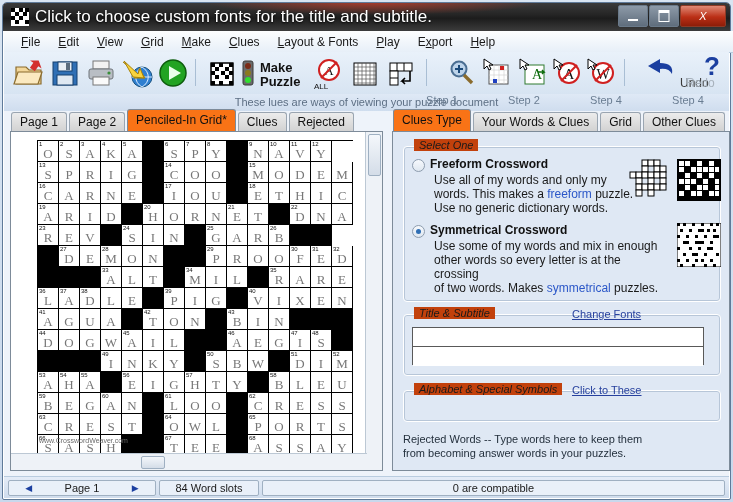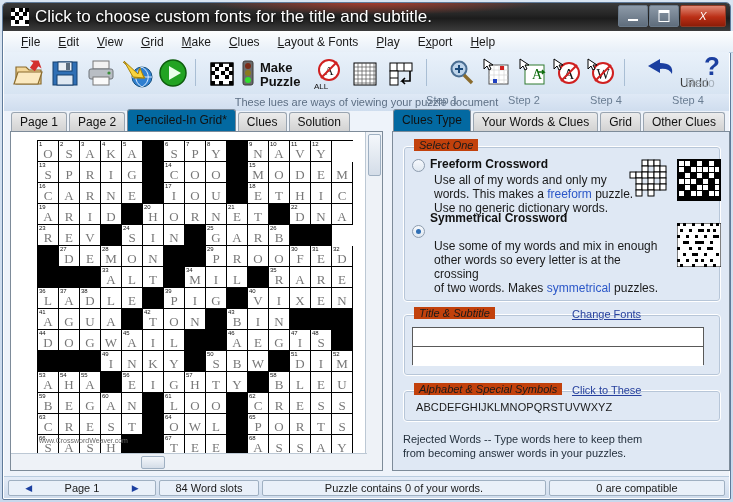--- a/index.html
+++ b/index.html
@@ -69,21 +69,21 @@
   .steps span{font-size:11px;color:#6a7d92;}
   
   .tabrow{position:absolute;height:21px;display:flex;align-items:flex-end;}
   .tab{
     height:18px;padding:0 8px;font-size:12px;color:#111;
     background:linear-gradient(#ececec,#d2d2d2);
     border:1px solid #9aa5b1;border-bottom:none;border-radius:3px 3px 0 0;
     line-height:18px;margin-right:2px;cursor:pointer;white-space:nowrap;
   }
   .tab.active{
-    height:21px;line-height:20px;background:#0369a1;border-color:#7d8b99;
+    height:21px;line-height:20px;background:#f97316;border-color:#7d8b99;
     font-weight:normal;position:relative;z-index:3;margin-top:8px;
   }
   
   .leftpanel{
     position:absolute;left:7px;top:128px;width:373px;height:340px;
     background:#fff;border:1px solid #7d8b99;box-sizing:border-box;
   }
   .gridscroll{position:absolute;left:0;top:0;width:356px;height:323px;overflow:hidden;}
   .vscroll{position:absolute;right:0;top:0;width:16px;height:323px;
            background:#eef2f7;border-left:1px solid #bcc8d4;}
@@ -382,21 +382,21 @@
     <span>Step 2</span>
     <span>Step 4</span>
     <span>Step 4</span>
   </div>
 
   <div class="tabrow" style="left:8px;top:107px">
     <div class="tab">Page 1</div>
     <div class="tab">Page 2</div>
     <div class="tab active">Penciled-In Grid*</div>
     <div class="tab">Clues</div>
-    <div class="tab">Solution</div>
+    <div class="tab">Rejected</div>
   </div>
 
   <div class="tabrow" style="left:390px;top:107px">
     <div class="tab active">Clues Type</div>
     <div class="tab">Your Words &amp; Clues</div>
     <div class="tab">Grid</div>
     <div class="tab">Other Clues</div>
   </div>
 
   <div class="leftpanel">
@@ -1159,21 +1159,21 @@
               <rect x="38" y="26" width="4" height="5"></rect>
           <rect x="2" y="32" width="5" height="5"></rect>
               <rect x="14" y="32" width="5" height="5"></rect>
           <rect x="20" y="32" width="5" height="5"></rect>
               <rect x="32" y="32" width="5" height="5"></rect>
           <rect x="38" y="32" width="4" height="5"></rect>
         </g>
       </svg>
 
       <div class="radio on" style="left:8px;top:78px"></div>
-      <div class="ropt-title" style="left:26px;top:64px">Symmetrical Crossword</div>
+      <div class="ropt-title" style="left:26px;top:76px">Symmetrical Crossword</div>
       <div class="ropt-desc" style="left:30px;top:92px;width:230px">
         <span>Use some of my words and mix in enough</span><br>
         <span>other words so every letter is at the crossing</span><br>
         <span>of two words. Makes <span class="lnk">symmetrical</span> puzzles.</span>
       </div>
       <svg class="mini" style="left:273px;top:76px" width="44" height="44" viewBox="0 0 44 44">
         <rect x="0" y="0" width="44" height="44" fill="#fff" stroke="#000"></rect>
         <g fill="#000">
           <rect x="0" y="0" width="3" height="3"></rect>
               <rect x="6" y="0" width="3" height="3"></rect>
@@ -1222,34 +1222,32 @@
         <input style="width: 100%; height: 100%; border: none; outline: none; font-size: 11px; font-family: &quot;Liberation Sans&quot;, sans-serif; background: rgb(255, 255, 255); box-sizing: border-box; padding: 0px 3px;" value="">
       </div>
       <div class="tfield" style="left:8px;top:31px;width:292px;height:19px">
         <input style="width: 100%; height: 100%; border: none; outline: none; font-size: 11px; font-family: &quot;Liberation Sans&quot;, sans-serif; background: rgb(255, 255, 255); box-sizing: border-box; padding: 0px 3px;" value="">
       </div>
     </div>
 
     <div class="gbox" style="left:10px;top:258px;width:316px;height:30px">
       <div class="gtitle">Alphabet &amp; Special Symbols</div>
       <div class="alink" style="left:168px;top:-7px">Click to These</div>
-      <div class="alpha" style="left:12px;top:10px">ABCDEFGHIJKLMNOPQRSTUVWXYZ</div>
     </div>
 
     <div class="rejtxt" style="left:10px;top:300px;width:310px">
       <span>Rejected Words -- Type words here to keep them</span><br>
       <span>from becoming answer words in your puzzles.</span>
     </div>
   </div>
 
   <div class="statusbar">
     <div class="sbcell" style="width:148px;justify-content:space-around">
       <span class="arrowb">◀</span>
       <span>Page 1</span>
       <span class="arrowb">▶</span>
     </div>
     <div class="sbcell" style="width:100px">84 Word slots</div>
-    <div class="sbcell" style="width:284px">Puzzle contains 0 of your words.</div>
     <div class="sbcell" style="flex:1">0 are compatible</div>
   </div>
 
  </div>
 </div>
 
 </body></html>

